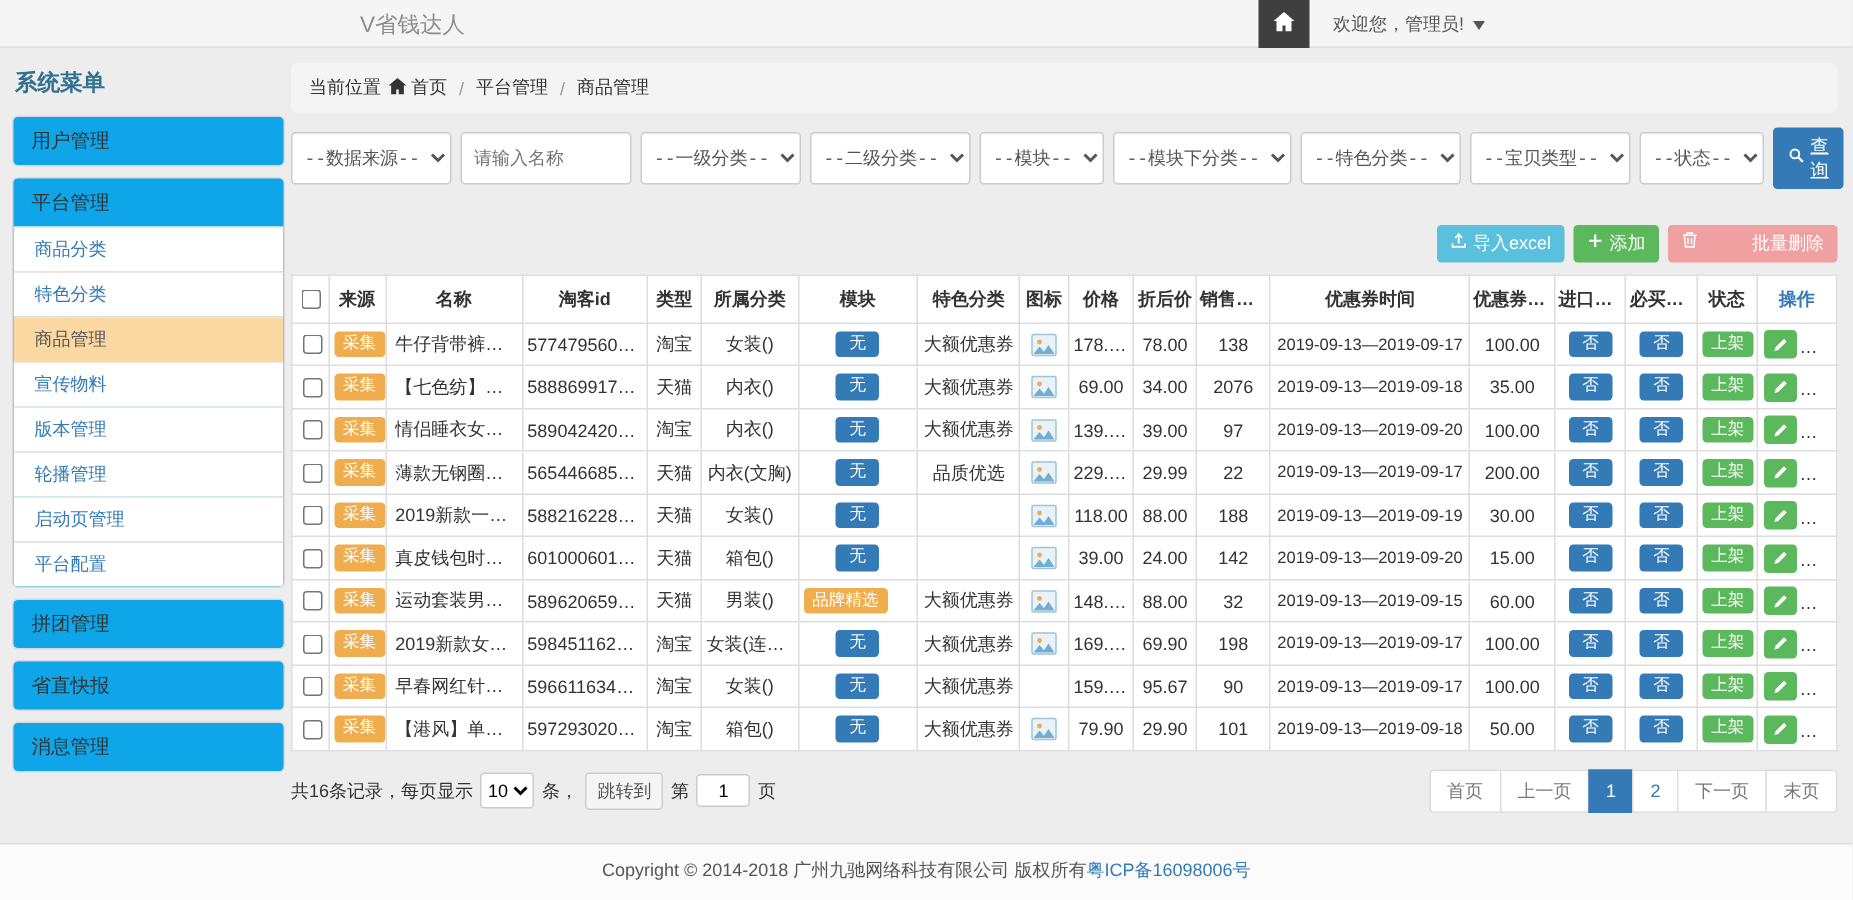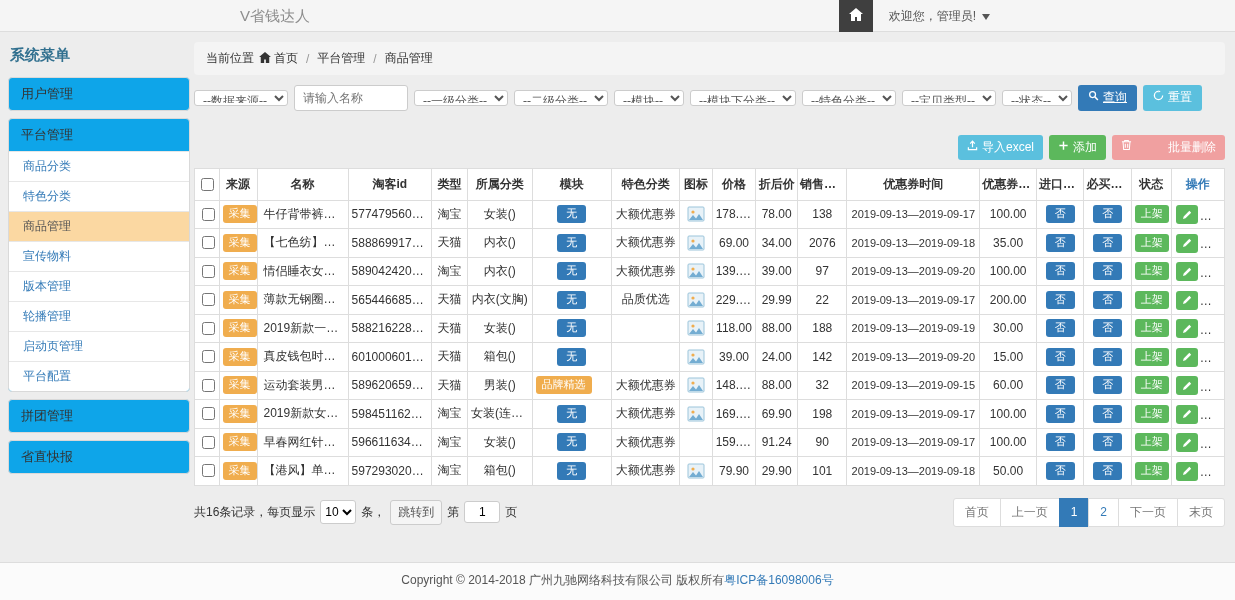--- a/index.html
+++ b/index.html
@@ -27,22 +27,22 @@
   .side-sub.active { background:#fbd8a2; color:#555; }
   
   .main { flex:1; margin-left:4px; min-width:0; }
   .breadcrumb { background:#f4f4f4; border-radius:4px; padding:8px 12px; display:flex; align-items:center; gap:5px; color:#333; }
   .crumb-home { display:inline-flex; align-items:center; gap:3px; cursor:pointer; }
   .crumb-sep { color:#999; margin:0 3px; }
   
   .filters { display:flex; align-items:center; gap:6px; margin-top:10px; }
   .fc { display:flex; align-items:center; gap:6px; }
   select.filter, input.filter {
-    height:16px; border:1px solid #ccc; border-radius:3px; background:#fff;
-    font-size:12px; color:#555; padding:2px 4px; font-family:Liberation Serif, serif;
+    height:35px; border:1px solid #ccc; border-radius:3px; background:#fff;
+    font-size:12px; color:#555; padding:2px 4px; font-family:Liberation Mono, monospace;
   }
   input.filter { width:114px; padding:12px 8px; }
   .btn { border:none; border-radius:3px; color:#fff; font-size:12px; padding:5px 10px;
          display:inline-flex; align-items:center; gap:4px; cursor:pointer; font-family:inherit; line-height:1.3; }
   .btn-primary { background:#337ab7;text-decoration:underline; }
   .btn-info { background:#5bc0de; }
   .btn-success { background:#5cb85c; }
   .btn-danger-light { background:#f0a0a0;gap:36px; }
   
   .actions { display:flex; justify-content:flex-end; gap:6px; margin-top:24px; }
@@ -124,20 +124,23 @@
           <div class="side-sub">版本管理</div>
           <div class="side-sub">轮播管理</div>
           <div class="side-sub">启动页管理</div>
           <div class="side-sub">平台配置</div>
         </div>
         <div class="side-panel">
           <div class="side-top">拼团管理</div>
         </div>
         <div class="side-panel">
           <div class="side-top">省直快报</div>
+        </div>
+        <div class="side-panel">
+          <div class="side-top">消息管理</div>
         </div>
       </div>
   </aside>
 
   <main class="main">
 
     <div class="breadcrumb">
       <span>当前位置</span>
       <span class="crumb-home">
         <span>
@@ -517,21 +520,21 @@
             <td><input type="checkbox" style=""></td>
             <td><span class="badge bg-orange">采集</span></td>
             <td class="name-cell">早春网红针织开衫女春...</td>
             <td>596611634525</td>
             <td>淘宝</td>
             <td>女装()</td>
             <td><span class="badge click bg-blue wide">无</span></td>
             <td>大额优惠券</td>
             <td></td>
             <td>159.90</td>
-            <td>91.24</td>
+            <td>95.67</td>
             <td>90</td>
             <td class="coupon-time">2019-09-13—2019-09-17</td>
             <td>100.00</td>
             <td><span class="badge bg-blue wide click">否</span></td>
             <td><span class="badge bg-blue wide click">否</span></td>
             <td><span class="badge bg-green click">上架</span></td>
             <td><button class="op-btn op-edit">
                 <svg viewBox="0 0 12 12" width="10" height="10">
                   <path d="M1.2 10.8l.8-3 6.8-6.8 2.2 2.2-6.8 6.8-3 .8z" fill="currentColor"></path>
                 </svg>

